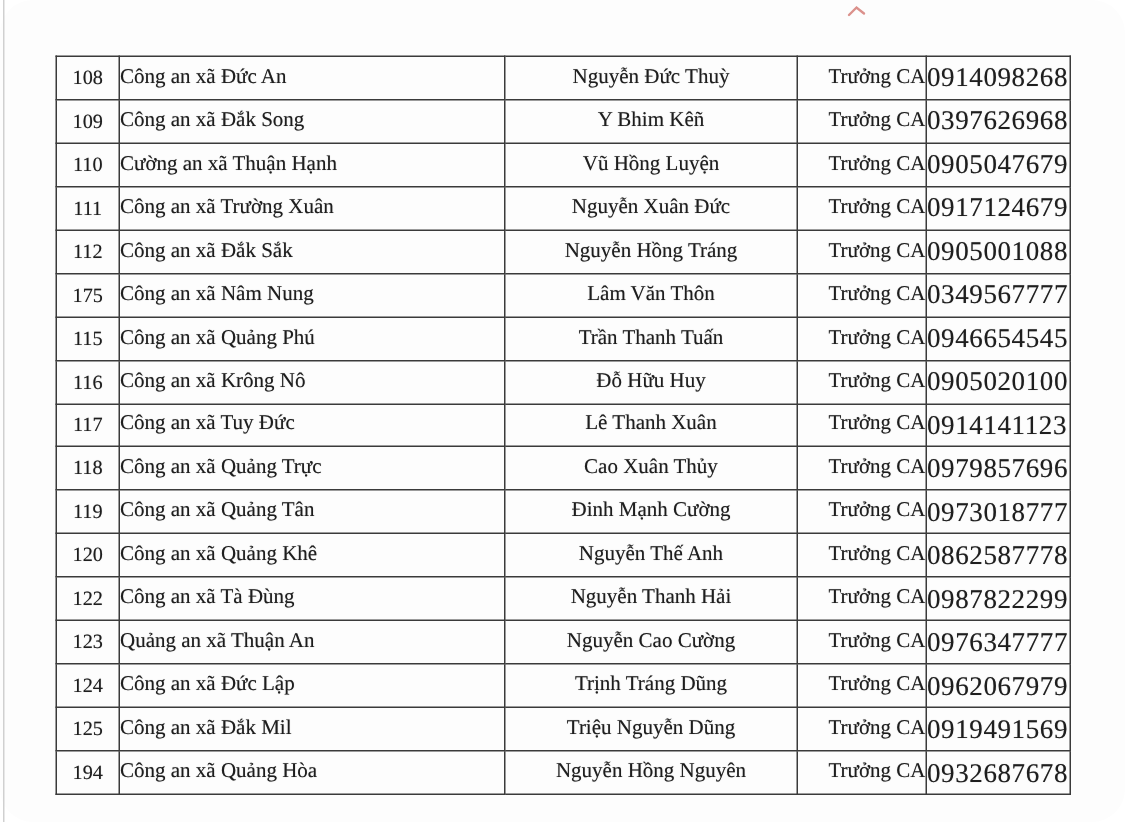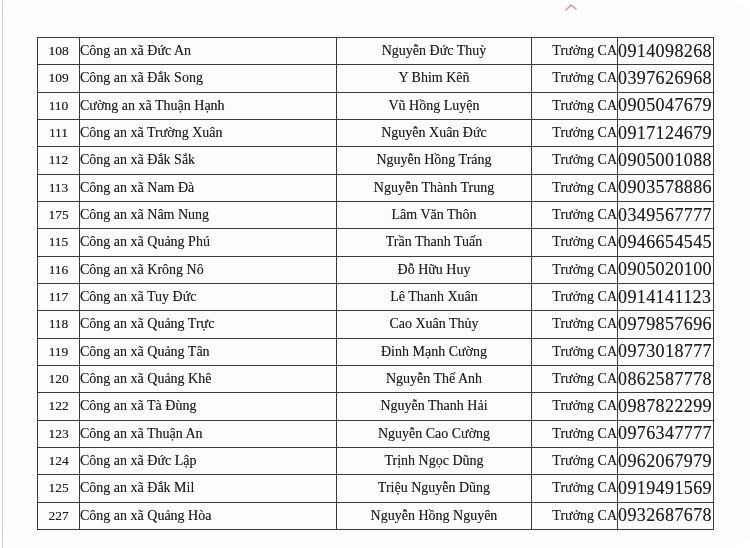--- a/index.html
+++ b/index.html
@@ -132,27 +132,20 @@
   </tr>
 
   <tr>
     <td class="c-no">112</td>
     <td class="c-unit">Công an xã Đắk Sắk</td>
     <td class="c-officer">Nguyễn Hồng Tráng</td>
     <td class="c-title">Trưởng CA</td>
     <td class="c-phone">0905001088</td>
   </tr>
 
-  <tr>
-    <td class="c-no">113</td>
-    <td class="c-unit">Công an xã Nam Đà</td>
-    <td class="c-officer">Nguyễn Thành Trung</td>
-    <td class="c-title">Trưởng CA</td>
-    <td class="c-phone">0903578886</td>
-  </tr>
 
   <tr>
     <td class="c-no">175</td>
     <td class="c-unit">Công an xã Nâm Nung</td>
     <td class="c-officer">Lâm Văn Thôn</td>
     <td class="c-title">Trưởng CA</td>
     <td class="c-phone">0349567777</td>
   </tr>
 
   <tr>
@@ -207,44 +200,44 @@
   <tr>
     <td class="c-no">122</td>
     <td class="c-unit">Công an xã Tà Đùng</td>
     <td class="c-officer">Nguyễn Thanh Hải</td>
     <td class="c-title">Trưởng CA</td>
     <td class="c-phone">0987822299</td>
   </tr>
 
   <tr>
     <td class="c-no">123</td>
-    <td class="c-unit">Công an xã Thuận An</td>
+    <td class="c-unit">Quảng an xã Thuận An</td>
     <td class="c-officer">Nguyễn Cao Cường</td>
     <td class="c-title">Trưởng CA</td>
     <td class="c-phone">0976347777</td>
   </tr>
 
   <tr>
     <td class="c-no">124</td>
     <td class="c-unit">Công an xã Đức Lập</td>
-    <td class="c-officer">Trịnh Ngọc Dũng</td>
+    <td class="c-officer">Trịnh Tráng Dũng</td>
     <td class="c-title">Trưởng CA</td>
     <td class="c-phone">0962067979</td>
   </tr>
 
   <tr>
     <td class="c-no">125</td>
     <td class="c-unit">Công an xã Đắk Mil</td>
     <td class="c-officer">Triệu Nguyễn Dũng</td>
     <td class="c-title">Trưởng CA</td>
     <td class="c-phone">0919491569</td>
   </tr>
 
   <tr>
-    <td class="c-no">227</td>
+    <td class="c-no">194</td>
     <td class="c-unit">Công an xã Quảng Hòa</td>
     <td class="c-officer">Nguyễn Hồng Nguyên</td>
     <td class="c-title">Trưởng CA</td>
     <td class="c-phone">0932687678</td>
   </tr>
 </tbody>
   </table>
 
 </div>
 

